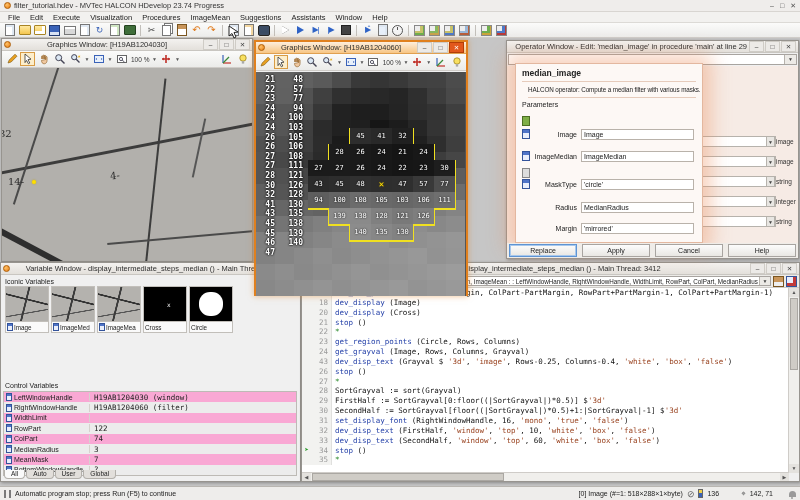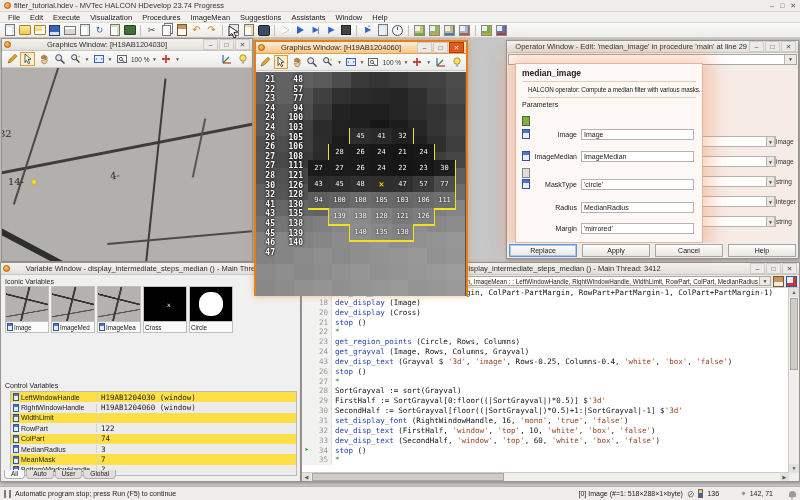--- a/index.html
+++ b/index.html
@@ -108,21 +108,21 @@
     background-image:linear-gradient(104deg,transparent 44%,#3c3c3c 45%,#3c3c3c 48%,transparent 49%),
                      linear-gradient(14deg,transparent 58%,#333 59%,#333 62%,transparent 63%),
                      linear-gradient(170deg,transparent 70%,#555 71%,#555 73%,transparent 74%);}
   .pic.black{background:#000;}
   .pic .cx{position:absolute;left:55%;top:42%;color:#fff;font-size:6px;font-family:"DejaVu Sans Mono",monospace;}
   .pic .circ{position:absolute;left:9px;top:5px;width:24px;height:24px;background:#fff;border-radius:46%;}
   .thumb .cap{height:10px;border-top:1px solid #c2bfba;display:flex;align-items:center;gap:1px;
     font-size:6.3px;color:#222;padding:0 1px;overflow:hidden;white-space:nowrap;}
   .vicon{width:6px;height:8px;background:#e9eefb;border:1px solid #33539a;box-shadow:inset 0 2px 0 #4f74c8;flex:0 0 auto;box-sizing:border-box;}
   .sec-label{position:absolute;font-size:7px;color:#222;}
-  #ctrl-table{position:absolute;left:9px;top:128px;right:3px;border:1px solid #bdbab5;background:#fde047;}
+  #ctrl-table{position:absolute;left:2px;top:128px;right:3px;border:1px solid #bdbab5;background:#f9a8d4;}
   .crow{display:flex;height:10.4px;align-items:center;font-size:7px;color:#222;}
   .crow:nth-child(even){background:#ececec;}
   .crow .cname{width:86px;display:flex;align-items:center;gap:2px;padding-left:2px;box-sizing:border-box;
     border-right:1px solid #d5d2cd;overflow:hidden;white-space:nowrap;}
   .crow .cval{flex:1;font-family:"DejaVu Sans Mono",monospace;font-size:7.5px;padding-left:4px;white-space:nowrap;overflow:hidden;}
   #var-tabs{position:absolute;left:3px;bottom:2px;display:flex;gap:1px;}
   .vtab{font-size:6.5px;color:#222;padding:0 6px;height:8px;line-height:8px;background:#e2dfdb;
     border:1px solid #b3b0ab;border-top:none;border-radius:0 0 4px 4px;}
   .vtab.active{background:#fafafa;}
   
@@ -429,21 +429,21 @@
           <span class="vicon"></span>
           <span>LeftWindowHandle</span>
         </div>
         <div class="cval">H19AB1204030 (window)</div>
       </div>
       <div class="crow">
         <div class="cname">
           <span class="vicon"></span>
           <span>RightWindowHandle</span>
         </div>
-        <div class="cval">H19AB1204060 (window)</div>
+        <div class="cval">H19AB1204060 (filter)</div>
       </div>
       <div class="crow">
         <div class="cname">
           <span class="vicon"></span>
           <span>WidthLimit</span>
         </div>
       </div>
       <div class="crow">
         <div class="cname">
           <span class="vicon"></span>

